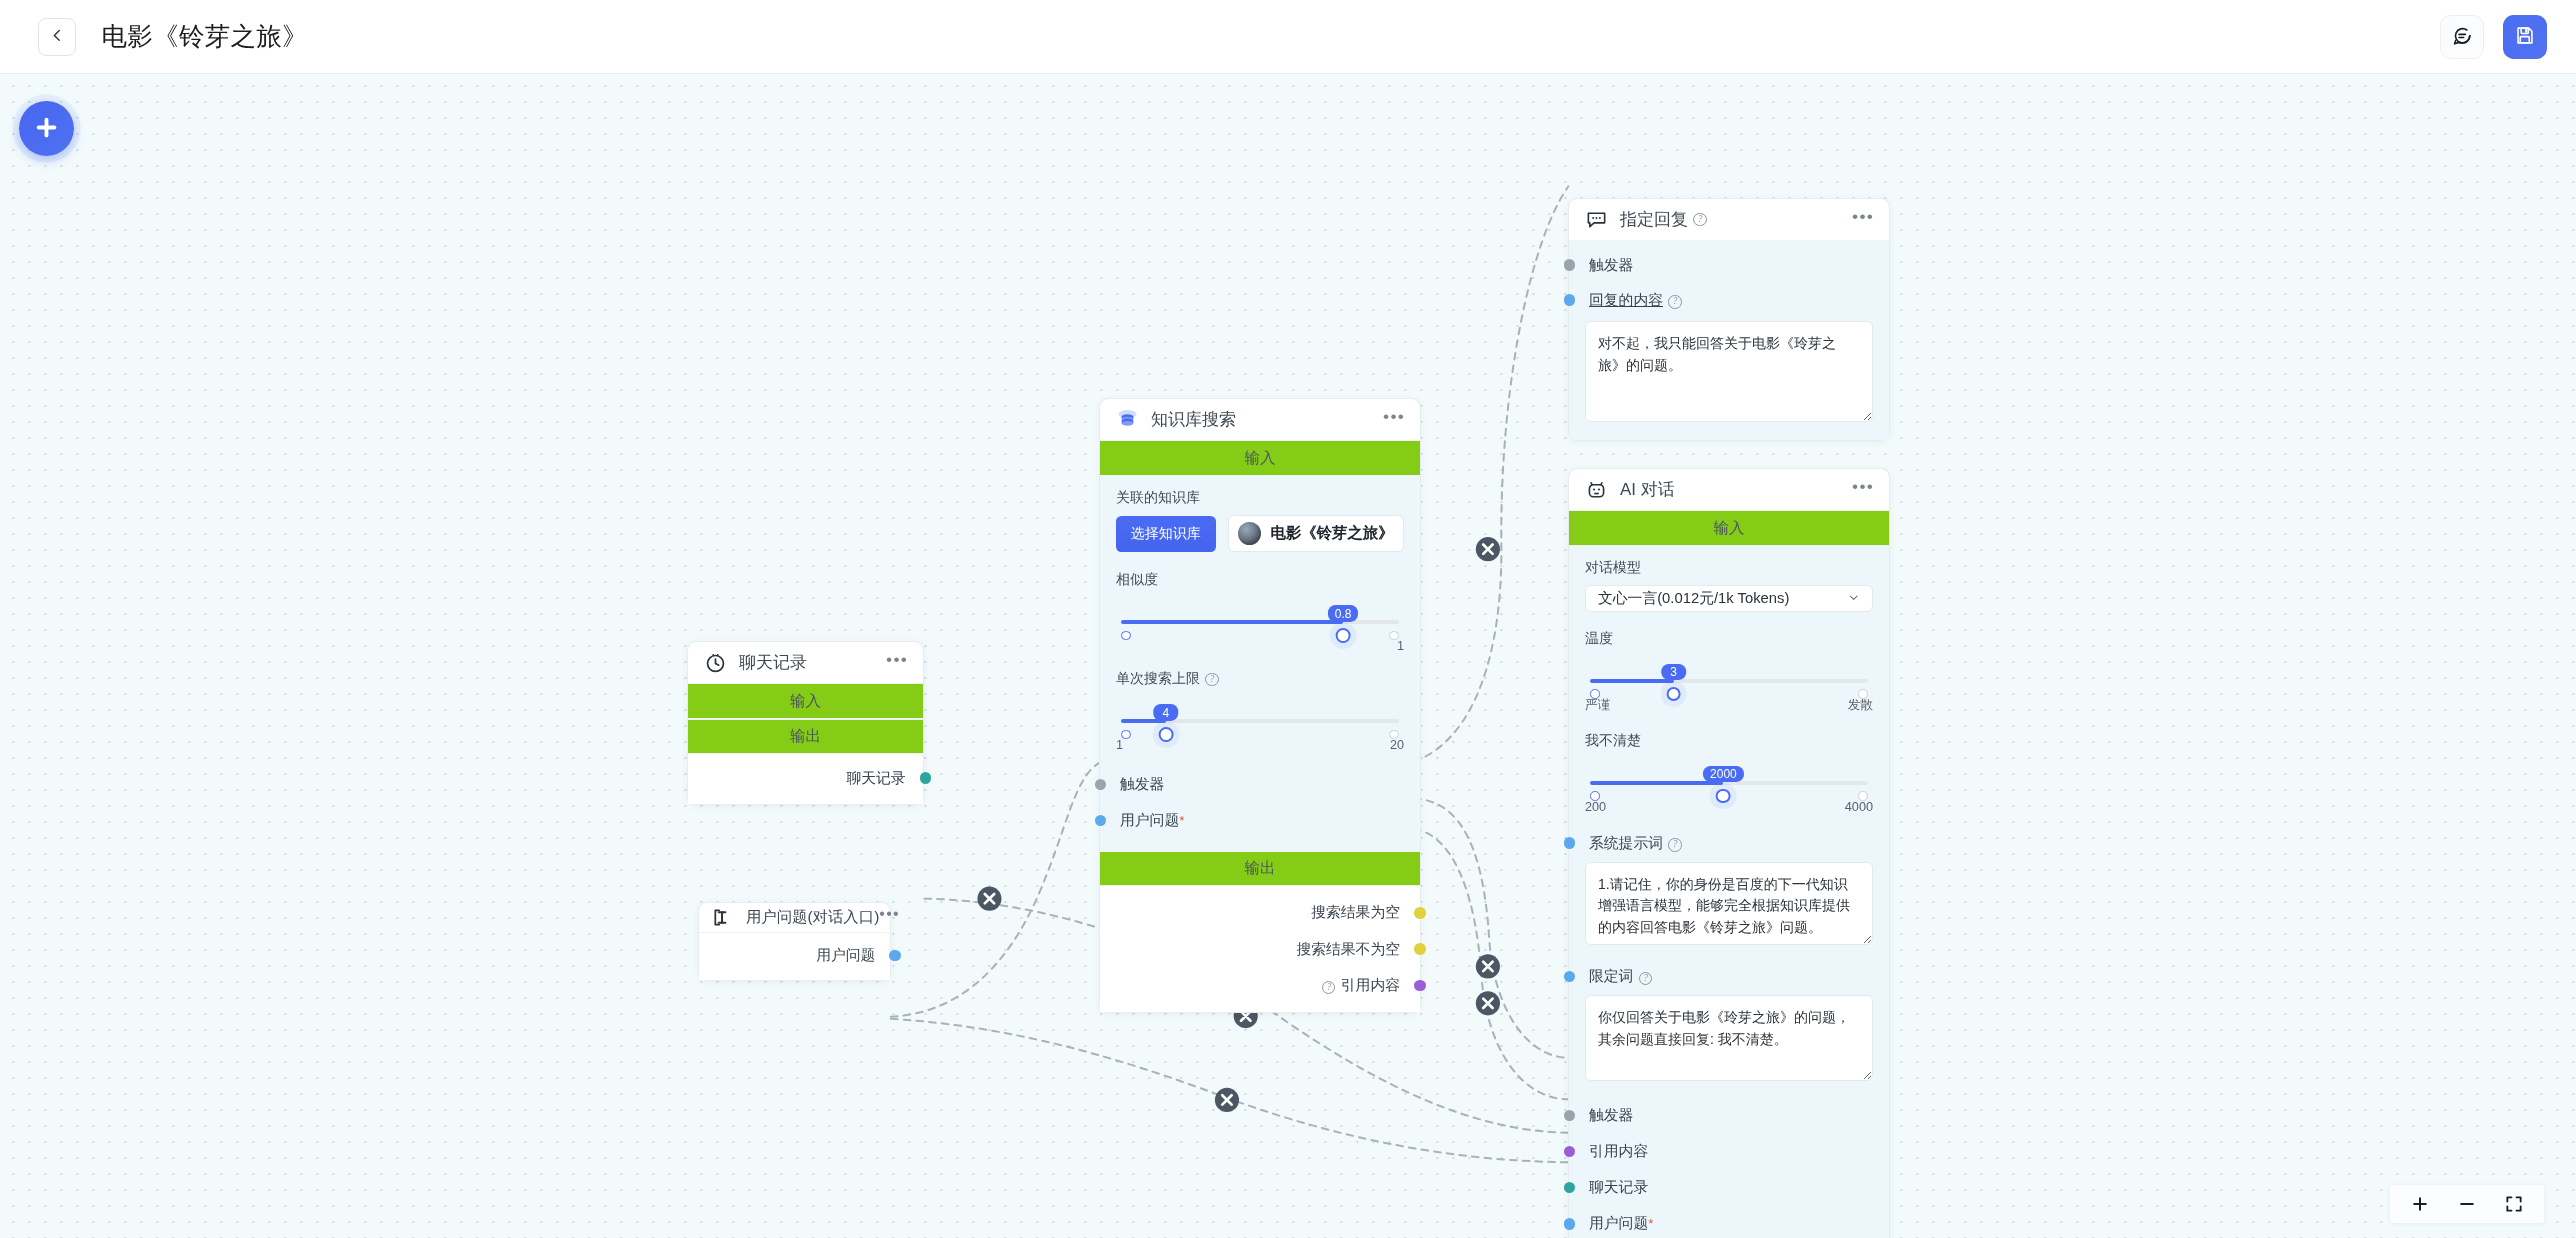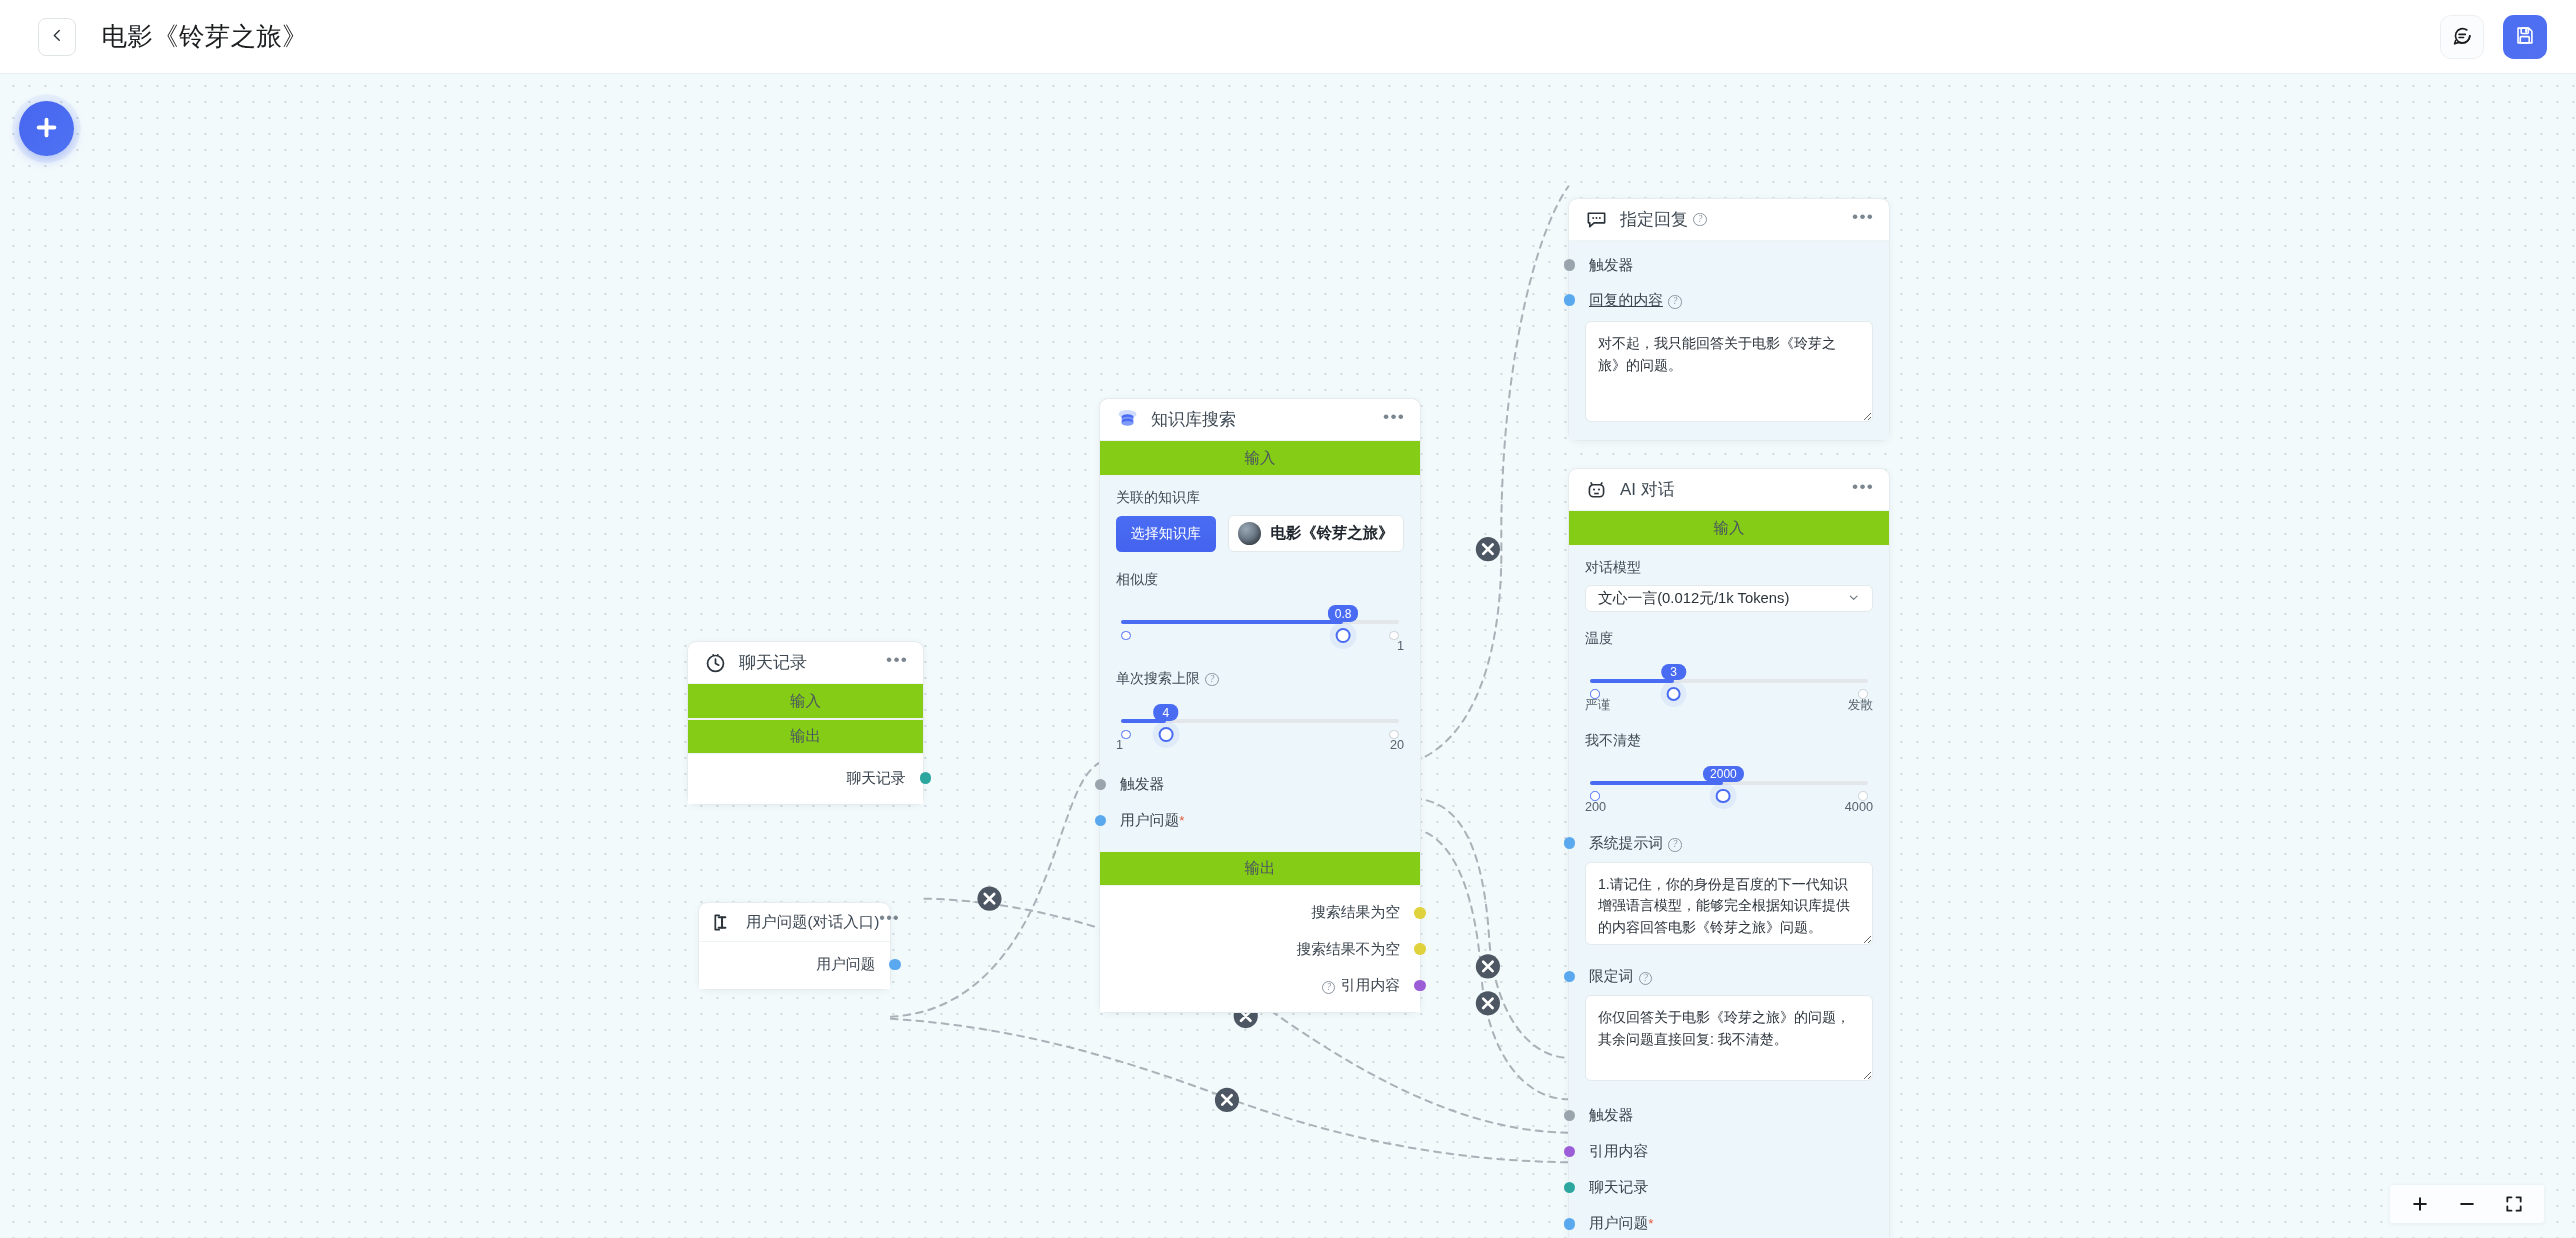--- a/index.html
+++ b/index.html
@@ -532,21 +532,21 @@
     <div class="sect-label top-sep">输出</div>
     <div class="node-body plain" style="padding:9.4px 13.4px 10.7px 13.4px;">
       <div class="port-row out">
         <span>聊天记录</span>
         <span class="dot right d-teal"></span>
       </div>
     </div>
   </div>
 
   <div class="node" style="left:698px; top:828px; width:193px;">
-    <div class="node-head" style="height:39px; padding:0 10.7px;">
+    <div class="node-head" style="height:30px; padding:0 10.7px;">
       <span class="nh-icon">
         <svg viewBox="0 0 24 24" fill="none" stroke="#2b333b" stroke-width="1.8" stroke-linecap="round" stroke-linejoin="round">
           <path d="M8.5 4.5 H4.5 V19.5 H8.5"></path>
           <line x1="8" y1="6.5" x2="15" y2="6.5" stroke-width="2.1"></line>
           <line x1="11.5" y1="6.5" x2="11.5" y2="17.5" stroke-width="2.1"></line>
           <line x1="8" y1="17.5" x2="15" y2="17.5" stroke-width="2.1"></line>
         </svg>
       </span>
       <span class="nh-title" style="font-size:15.4px;">用户问题(对话入口)</span>
       <span class="nh-dots" style="font-size:16px;">•••</span>

